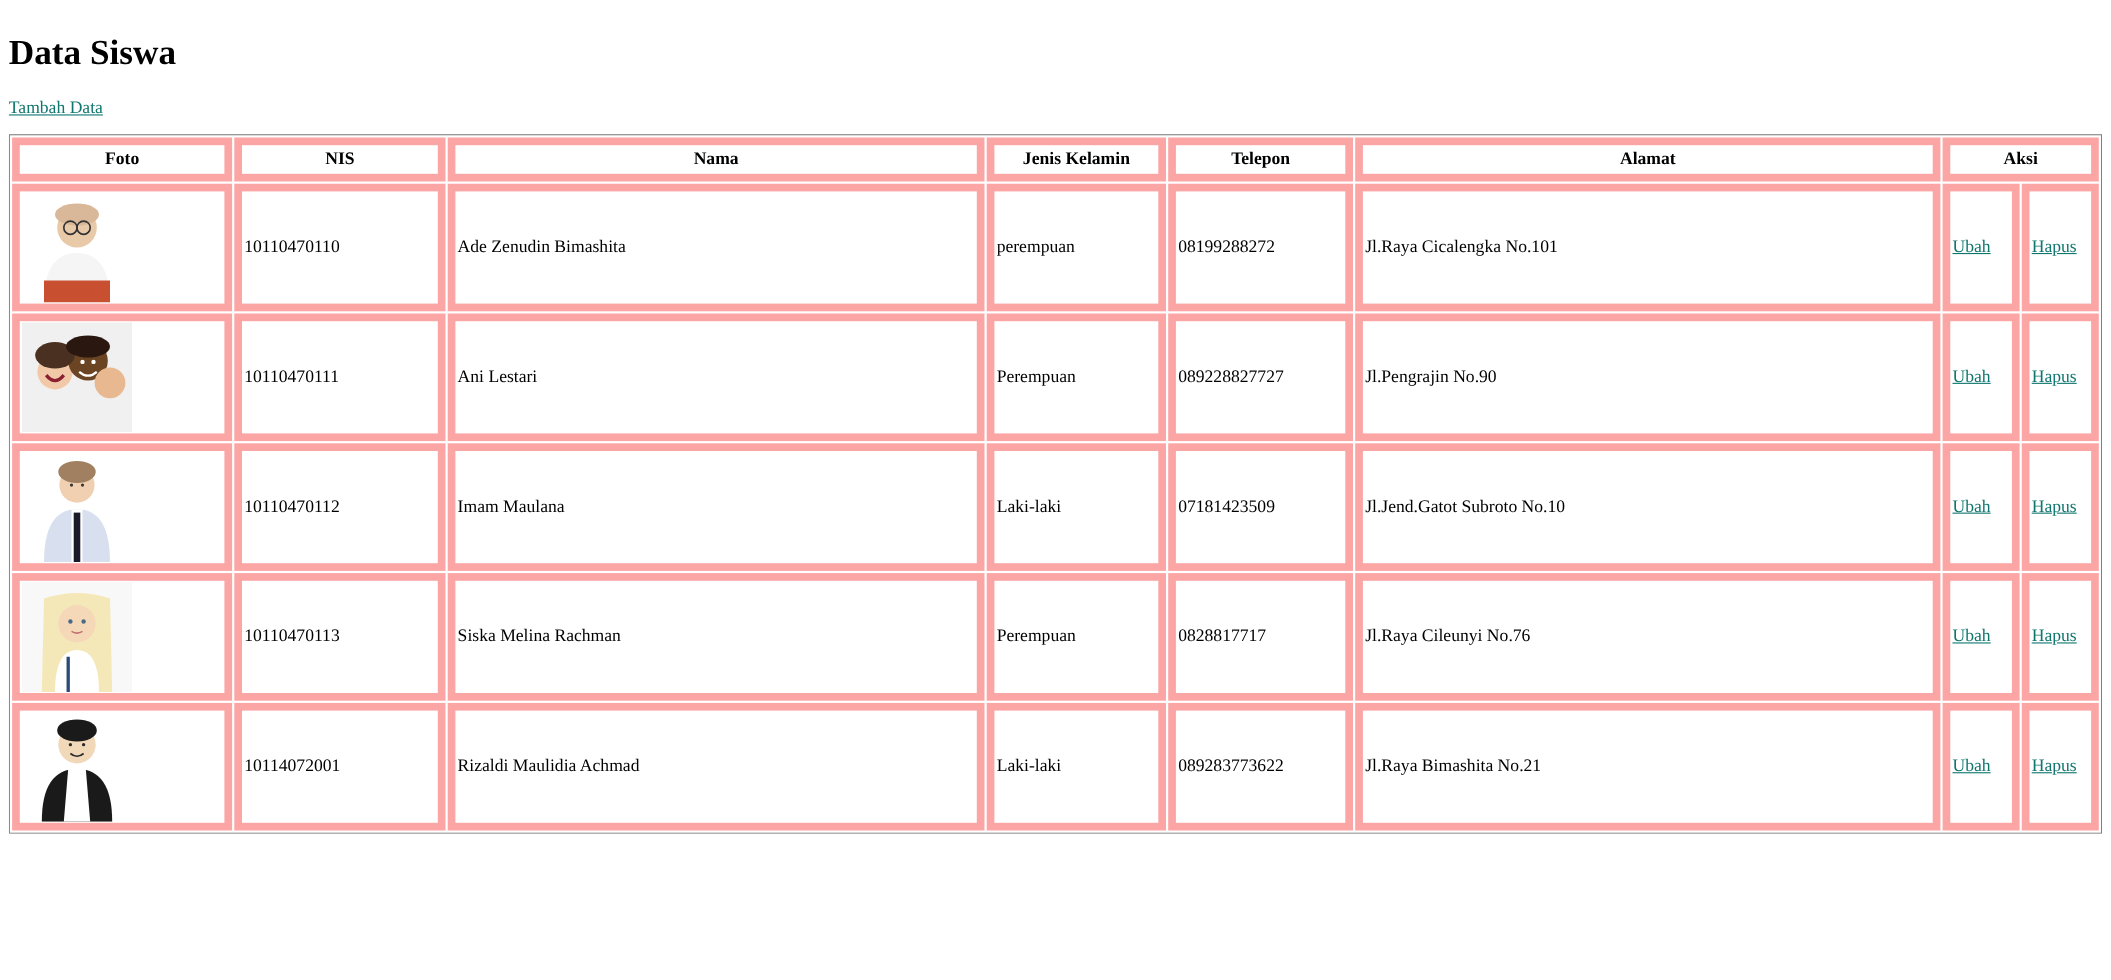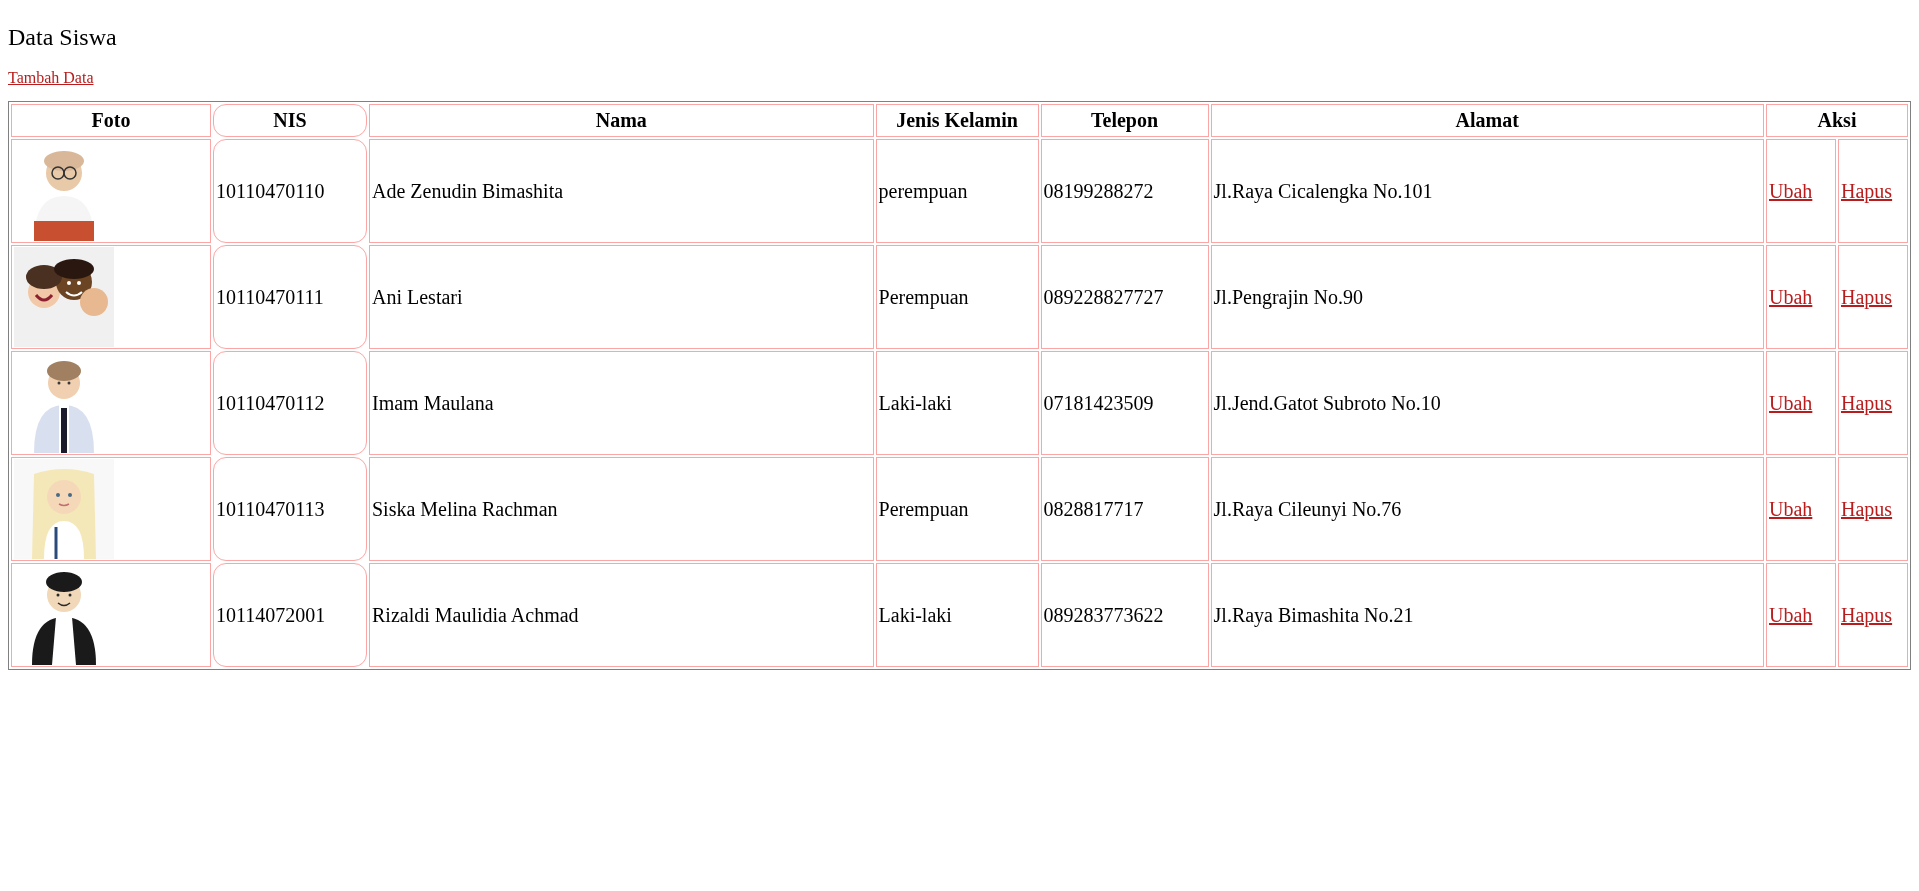--- a/index.html
+++ b/index.html
@@ -5,53 +5,52 @@
     * {
       box-sizing: border-box;
     }
     body {
       font-family: "Times New Roman", Times, serif;
       margin: 8px;
       background: #ffffff;
       color: #000000;
     }
     h1 {
-      font-size: 24px;
-      font-weight: normal;
+      font-size: 32px;
+      font-weight: bold;
       margin: 0.67em 0;
     }
     a {
-      color: #b91c1c;
+      color: #0f766e;
       cursor: pointer;
     }
     table {
       border-collapse: separate;
       border-spacing: 2px;
       border: 1px solid #808080;
       width: 100%;
       margin-top: 14px;
     }
     th, td {
-      border: 1px solid #fca5a5;
+      border: 7px solid #fca5a5;
       padding: 1px 2px;
       text-align: left;
       vertical-align: middle;
-      font-size: 20px;
+      font-size: 16px;
     }
     th {
       font-weight: bold;
       text-align: center;
       padding: 4px 2px;
     }
     .foto-cell {
       width: 200px;
     }
     .nis-cell {
-      width: 154px;
-      border-radius: 13px;
+      width: 192px;
     }
     .gender-cell {
       width: 163px;
     }
     .phone-cell {
       width: 168px;
       margin-top: 47px;
     }
     .action-cell {
       width: 70px;

